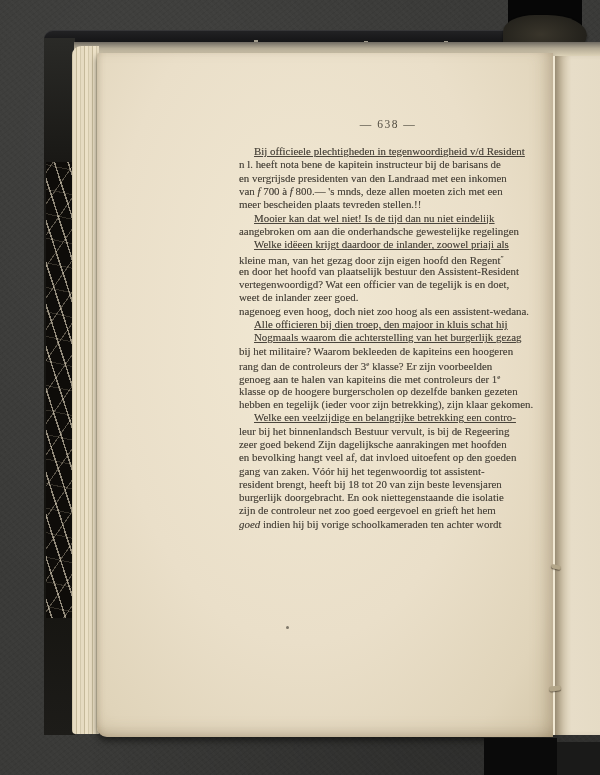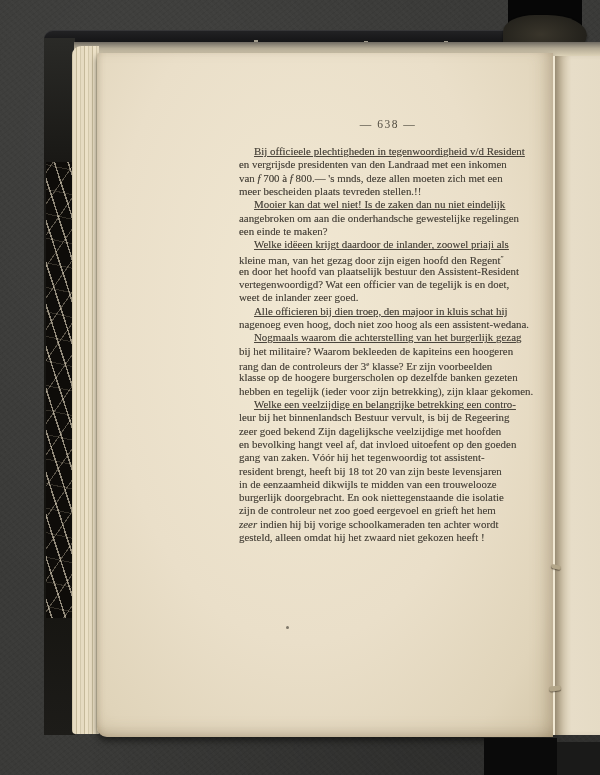--- a/index.html
+++ b/index.html
@@ -91,44 +91,43 @@
   <span class="stitch s2"></span>
 
   <div class="bottom-black-1"></div>
   <div class="bottom-black-2"></div>
   <span class="ink-speck"></span>
 
   <div class="text-block">
     <div class="page-number">— 638 —</div>
     <div id="text-lines">
         <div class="line first">Bij officieele plechtigheden in tegenwoordigheid v/d Resident</div>
+        <div class="line">n l.  heeft nota bene de kapitein instructeur bij de barisans de</div>
         <div class="line">en vergrijsde presidenten van den Landraad met een inkomen</div>
         <div class="line"><span>van </span><span class="it">f</span><span> 700 à </span><span class="it">f</span><span> 800.— 's mnds, deze allen moeten zich met een</span></div>
         <div class="line last">meer bescheiden plaats tevreden stellen.!!</div>
-        <div class="line first">Mooier kan dat wel niet! Is de zaken dan nu niet eindelijk</div>
+        <div class="line first">Mooier kan dat wel niet! Is de tijd dan nu niet eindelijk</div>
         <div class="line">aangebroken om aan die onderhandsche gewestelijke regelingen</div>
-        <div class="line last">een einde te maken?</div>
         <div class="line first">Welke idëeen krijgt daardoor de inlander, zoowel priaji als</div>
         <div class="line"><span>kleine man, van het gezag door zijn eigen hoofd den Regent</span><span class="sup">”</span></div>
         <div class="line">en door het hoofd van plaatselijk bestuur den Assistent-Resident</div>
         <div class="line">vertegenwoordigd? Wat een officier van de tegelijk is en doet,</div>
         <div class="line last">weet de inlander zeer goed.</div>
+        <div class="line last">nagenoeg even hoog, doch niet zoo hoog als een assistent-wedana.</div>
         <div class="line first">Alle officieren bij dien troep, den majoor in kluis schat hij</div>
-        <div class="line last">nagenoeg even hoog, doch niet zoo hoog als een assistent-wedana.</div>
         <div class="line first">Nogmaals waarom die achterstelling van het burgerlijk gezag</div>
         <div class="line">bij het militaire? Waarom bekleeden de kapiteins een hoogeren</div>
         <div class="line"><span>rang dan de controleurs der 3</span><span class="sup">e</span><span> klasse? Er zijn voorbeelden</span></div>
+        <div class="line"><span>genoeg aan te halen van kapiteins die met controleurs der 1</span><span class="sup">e</span></div>
         <div class="line">klasse op de hoogere burgerscholen op dezelfde banken gezeten</div>
         <div class="line last">hebben en tegelijk (ieder voor zijn betrekking), zijn klaar gekomen.</div>
         <div class="line first">Welke een veelzijdige en belangrijke betrekking een contro-</div>
         <div class="line">leur bij het binnenlandsch Bestuur vervult, is bij de Regeering</div>
-        <div class="line">zeer goed bekend   Zijn dagelijksche veelzijdige met hoofden</div>
+        <div class="line">zeer goed bekend   Zijn dagelijksche aanrakingen met hoofden</div>
         <div class="line">en bevolking hangt veel af, dat invloed uitoefent op den goeden</div>
         <div class="line">gang van zaken. Vóór hij het tegenwoordig tot assistent-</div>
         <div class="line">resident brengt, heeft bij 18 tot 20 van zijn beste levensjaren</div>
-        <div class="line">in de eenzaamheid dikwijls te midden van een trouwelooze</div>
         <div class="line">burgerlijk doorgebracht. En ook niettegenstaande die isolatie</div>
         <div class="line">zijn de controleur net zoo goed eergevoel en grieft het hem</div>
-        <div class="line"><span class="it">zeer</span><span> indien hij bij vorige schoolkameraden ten achter wordt</span></div>
-        <div class="line last">gesteld, alleen omdat hij het zwaard niet gekozen heeft !</div>
+        <div class="line"><span class="it">goed</span><span> indien hij bij vorige schoolkameraden ten achter wordt</span></div>
       </div>
   </div>
 </div>
 
 </body></html>

